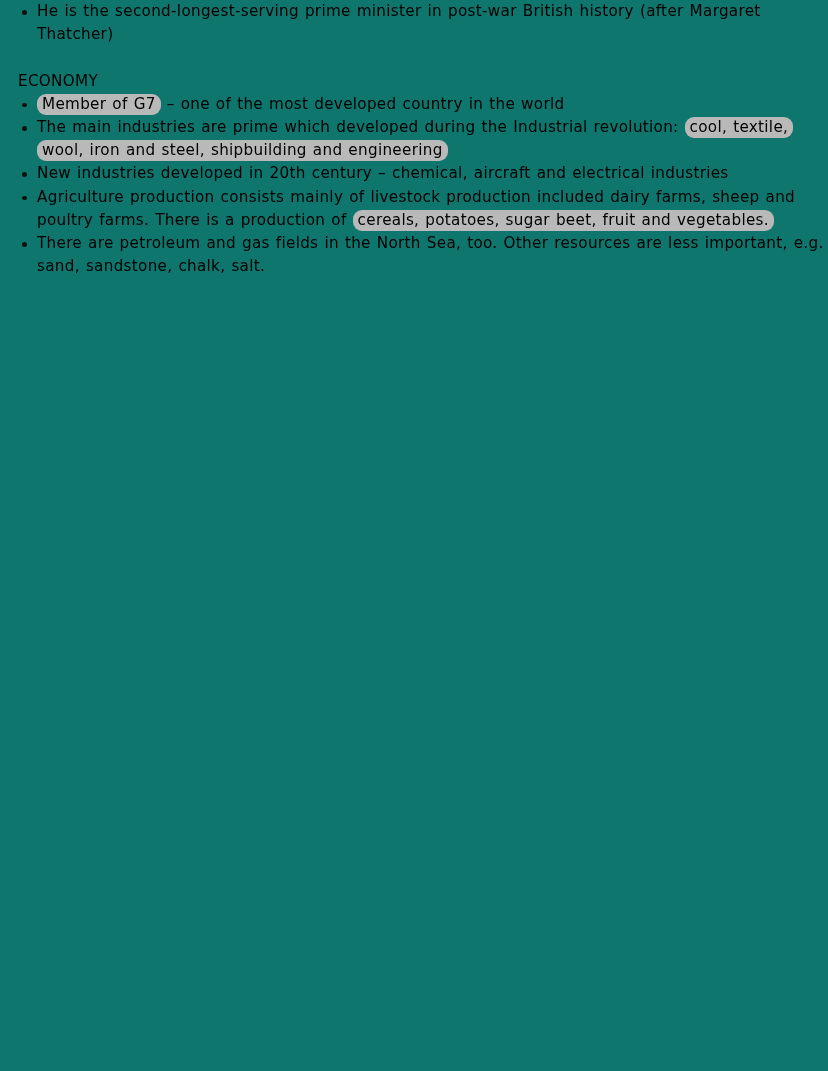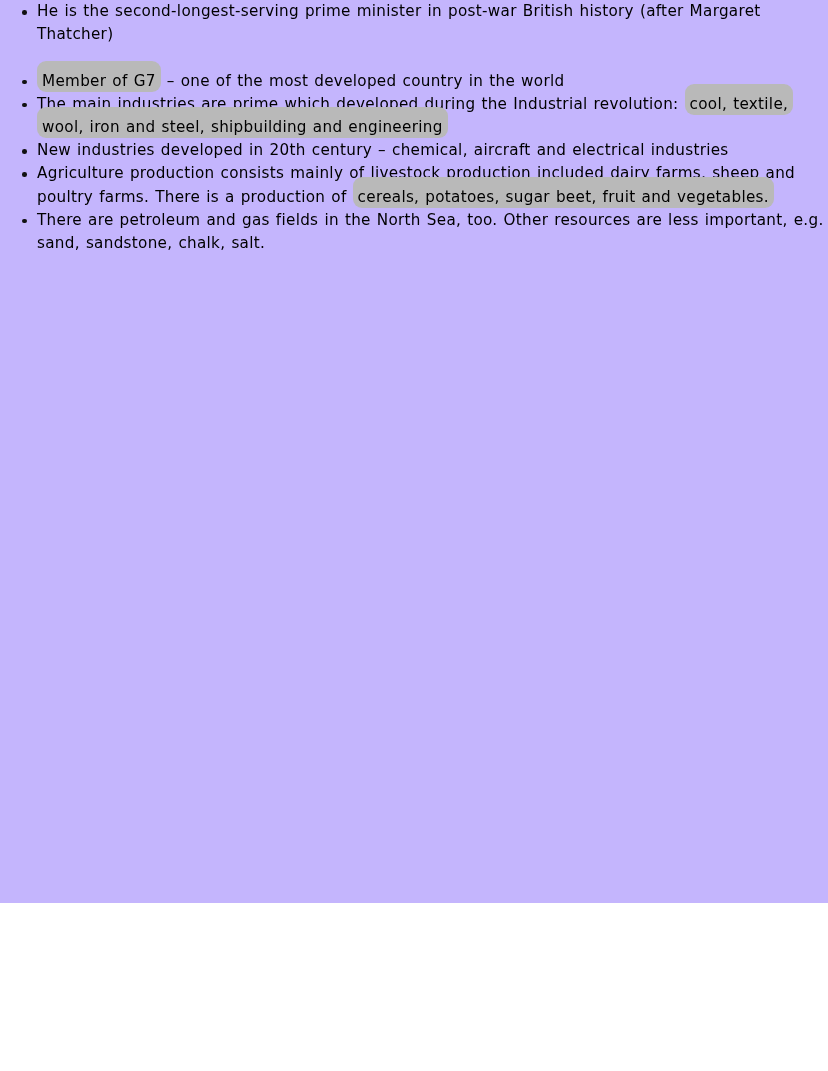--- a/index.html
+++ b/index.html
@@ -10,22 +10,22 @@
   body {
     width: 828px;
     height: 1071px;
     font-family: "DejaVu Sans", sans-serif;
     color: #000000;
     overflow: hidden;
   }
   .page {
     position: relative;
     width: 828px;
-    height: 903px;
-    background: #c4b5fd;
+    height: 1071px;
+    background: #0f766e;
   }
   .doc {
     position: absolute;
     top: 0;
     left: 0;
     width: 828px;
   }
   ul.bullets {
     list-style: none;
     margin: 0;
@@ -57,21 +57,21 @@
     padding-left: 18px;
     margin: 0;
     font-weight: normal;
   }
   .spacer-block {
     height: 23.2px;
   }
   .hl {
     background: #b9b9b9;
     border-radius: 9px;
-    padding: 11px 5px 2px 5px;
+    padding: 1px 5px 2px 5px;
     box-decoration-break: clone;
     -webkit-box-decoration-break: clone;
   }
   .econ-list {
     margin-top: 0;
   }
 </style>
 </head>
 <body>
 
@@ -79,20 +79,21 @@
   <div class="doc">
 
     <ul class="bullets">
       <li class="bullet">
         <span>He is the second-longest-serving prime minister in post-war British history (after Margaret Thatcher)</span>
       </li>
     </ul>
 
     <div class="spacer-block"></div>
 
+    <div class="heading">ECONOMY</div>
 
     <ul class="bullets econ-list">
 
       <li class="bullet">
         <span class="hl">Member of G7</span><span> – one of the most developed country in the world</span>
       </li>
 
       <li class="bullet">
         <span>The main industries are prime which developed during the Industrial revolution: </span><span class="hl">cool, textile, wool, iron and steel, shipbuilding and engineering</span>
       </li>

